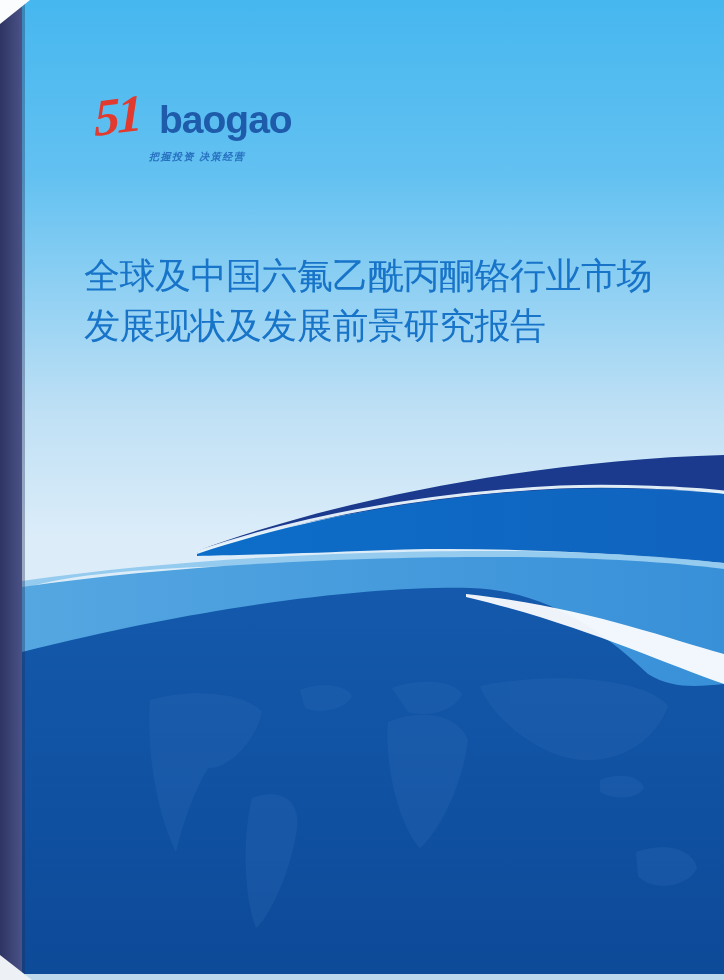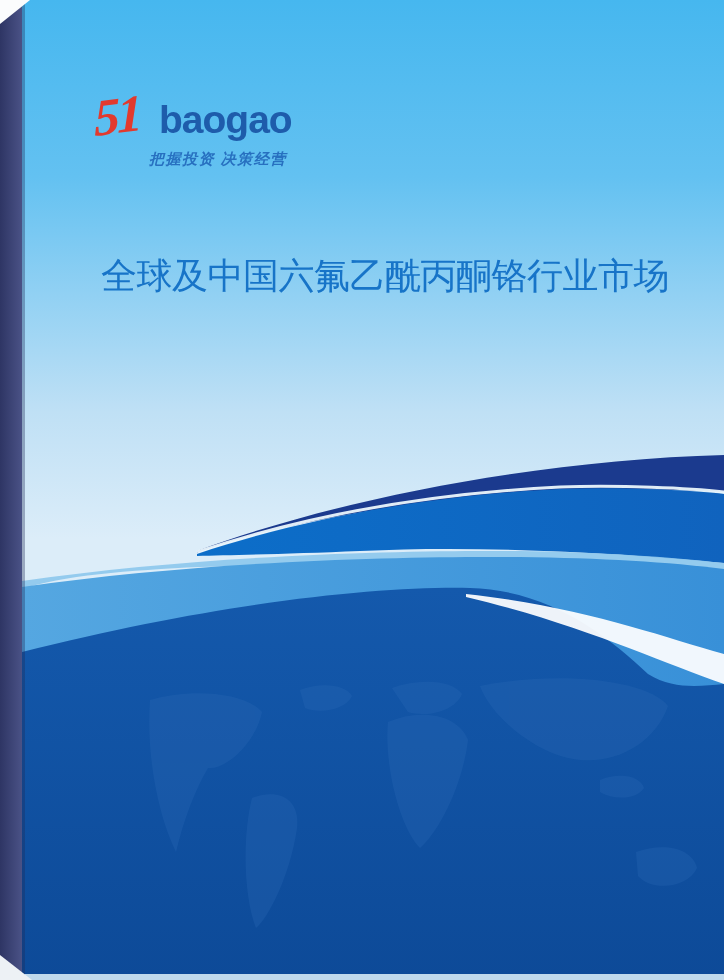--- a/index.html
+++ b/index.html
@@ -21,27 +21,27 @@
     transform:rotate(-7deg) skewX(-6deg);
     font-family:"Liberation Serif", serif;
     line-height:1;
   }
   .logo-name{
     font-size:39px;font-weight:bold;color:#1E5CAB;
     letter-spacing:-1px;margin-left:19px;line-height:1;
   }
   .logo-tagline{
     margin-left:55px;margin-top:8px;
-    font-size:15px;font-weight:bold;font-style:italic;
+    font-size:10px;font-weight:bold;font-style:italic;
     color:#2770C0;letter-spacing:1.5px;white-space:nowrap;
   }
 
   
   .title{
-    position:absolute;left:101px;top:251px;width:600px;
+    position:absolute;left:84px;top:251px;width:600px;
     font-size:36px;line-height:50px;font-weight:400;
     color:#1774C8;letter-spacing:-0.5px;
   }
   .title div{white-space:nowrap;}
 </style>
 </head>
 <body>
 
 <div class="page">
 
@@ -116,15 +116,16 @@
   <div class="logo">
     <div class="logo-row">
       <span class="logo-prefix">51</span>
       <span class="logo-name">baogao</span>
     </div>
     <div class="logo-tagline">把握投资 决策经营</div>
   </div>
 
   <div class="title">
     <div>全球及中国六氟乙酰丙酮铬行业市场</div>
+    <div>发展现状及发展前景研究报告</div>
   </div>
 
 </div>
 
 </body></html>

